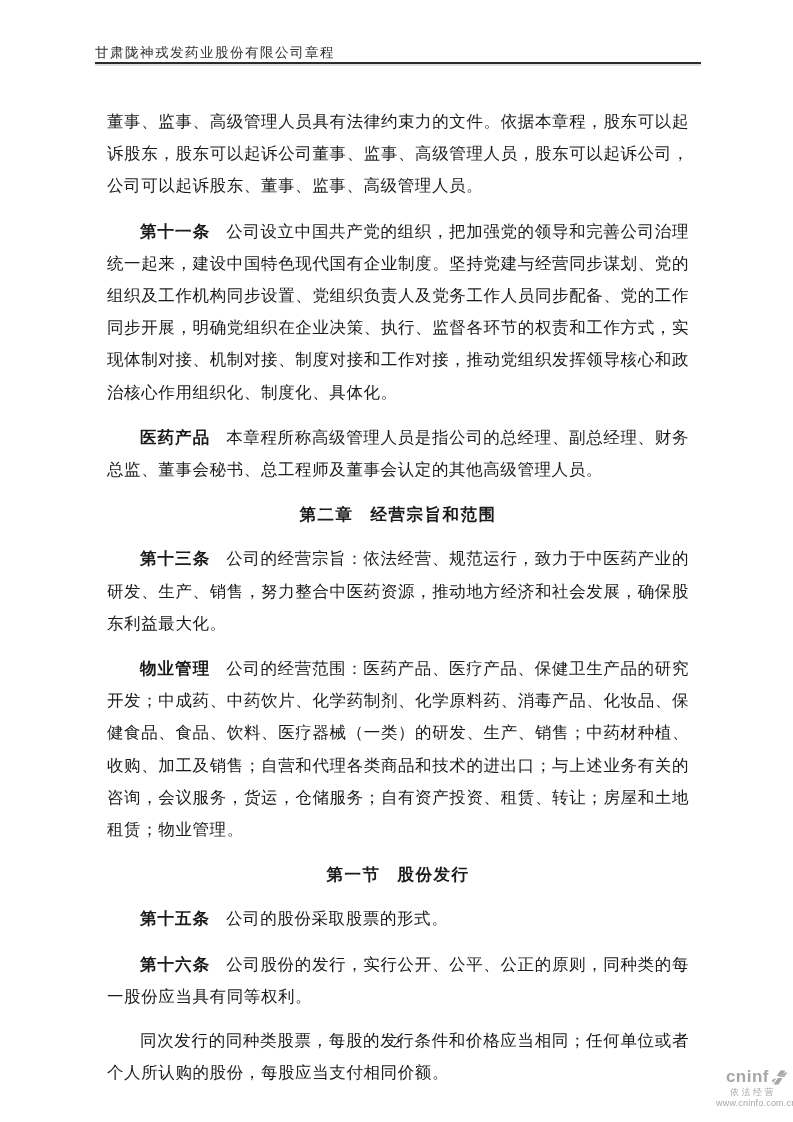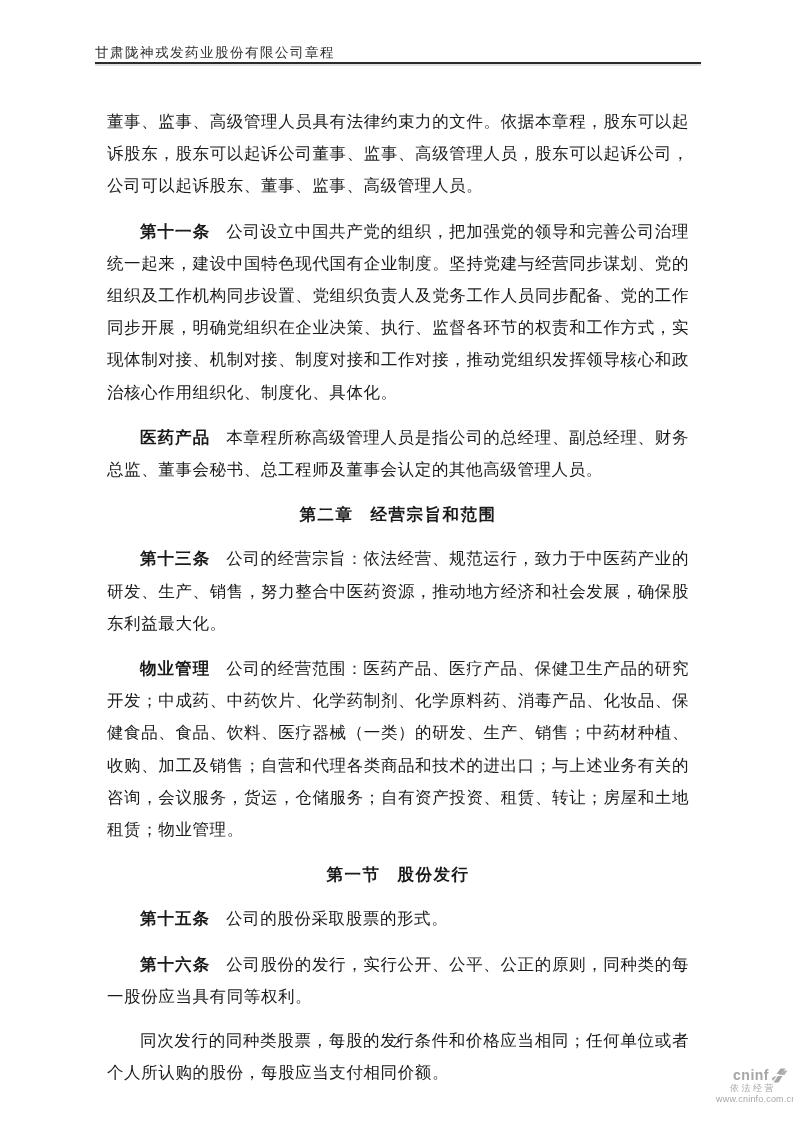--- a/index.html
+++ b/index.html
@@ -85,21 +85,21 @@
     top:1068px;
     width:74px;
     text-align:center;
     color:var(--watermark-color);
     font-family:"Liberation Sans","DejaVu Sans",sans-serif;
     line-height:1.1;
   }
   .wm-row{display:flex;align-items:center;justify-content:flex-end;gap:2px;padding-right:2px;}
   .wm-logo-text{
     font-weight:bold;
-    font-size:14px;
+    font-size:17px;
     letter-spacing:0.5px;
   }
   .wm-icon{display:inline-block;width:17px;height:15px;}
   .wm-name{font-size:9px;letter-spacing:2.5px;margin-top:1px;}
   .wm-url{font-size:9px;letter-spacing:0.2px;margin-top:1px;white-space:nowrap;}
 </style>
 </head>
 <body>
 
 <div class="page">

